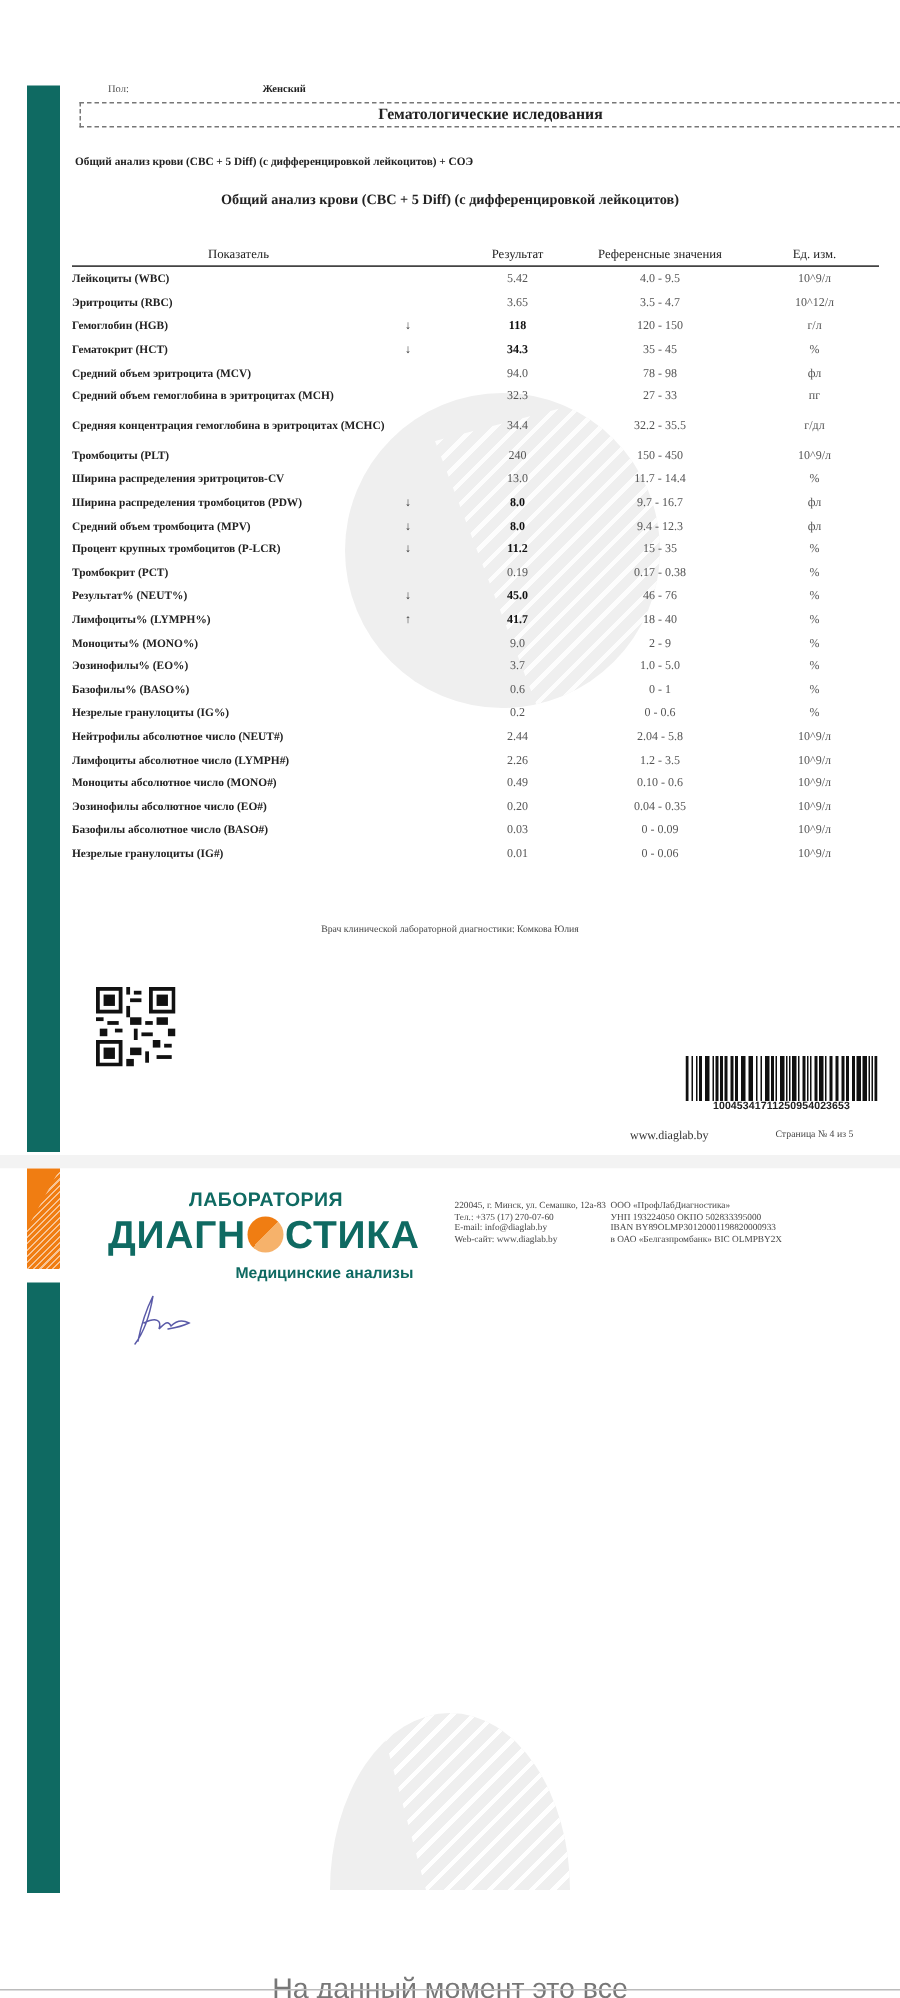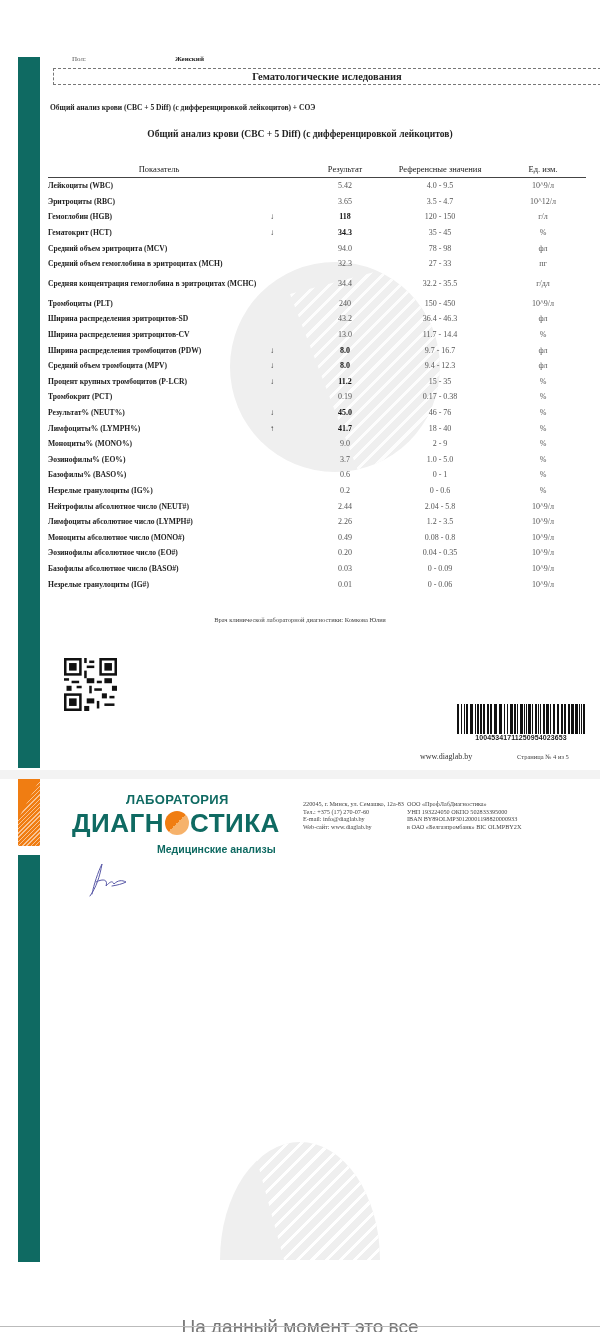--- a/index.html
+++ b/index.html
@@ -136,27 +136,20 @@
         <td class="unit">г/дл</td>
       </tr>
       <tr>
         <td class="name">Тромбоциты (PLT)</td>
         <td class="flag"></td>
         <td class="res">240</td>
         <td class="ref">150 - 450</td>
         <td class="unit">10^9/л</td>
       </tr>
       <tr>
-        <td class="name">Ширина распределения эритроцитов-SD</td>
-        <td class="flag"></td>
-        <td class="res">43.2</td>
-        <td class="ref">36.4 - 46.3</td>
-        <td class="unit">фл</td>
-      </tr>
-      <tr>
         <td class="name">Ширина распределения эритроцитов-CV</td>
         <td class="flag"></td>
         <td class="res">13.0</td>
         <td class="ref">11.7 - 14.4</td>
         <td class="unit">%</td>
       </tr>
       <tr>
         <td class="name">Ширина распределения тромбоцитов (PDW)</td>
         <td class="flag">↓</td>
         <td class="res abn">8.0</td>
@@ -237,21 +230,21 @@
         <td class="name">Лимфоциты абсолютное число (LYMPH#)</td>
         <td class="flag"></td>
         <td class="res">2.26</td>
         <td class="ref">1.2 - 3.5</td>
         <td class="unit">10^9/л</td>
       </tr>
       <tr>
         <td class="name">Моноциты абсолютное число (MONO#)</td>
         <td class="flag"></td>
         <td class="res">0.49</td>
-        <td class="ref">0.08 - 0.8</td>
+        <td class="ref">0.10 - 0.6</td>
         <td class="unit">10^9/л</td>
       </tr>
       <tr>
         <td class="name">Эозинофилы абсолютное число  (EO#)</td>
         <td class="flag"></td>
         <td class="res">0.20</td>
         <td class="ref">0.04 - 0.35</td>
         <td class="unit">10^9/л</td>
       </tr>
       <tr>

